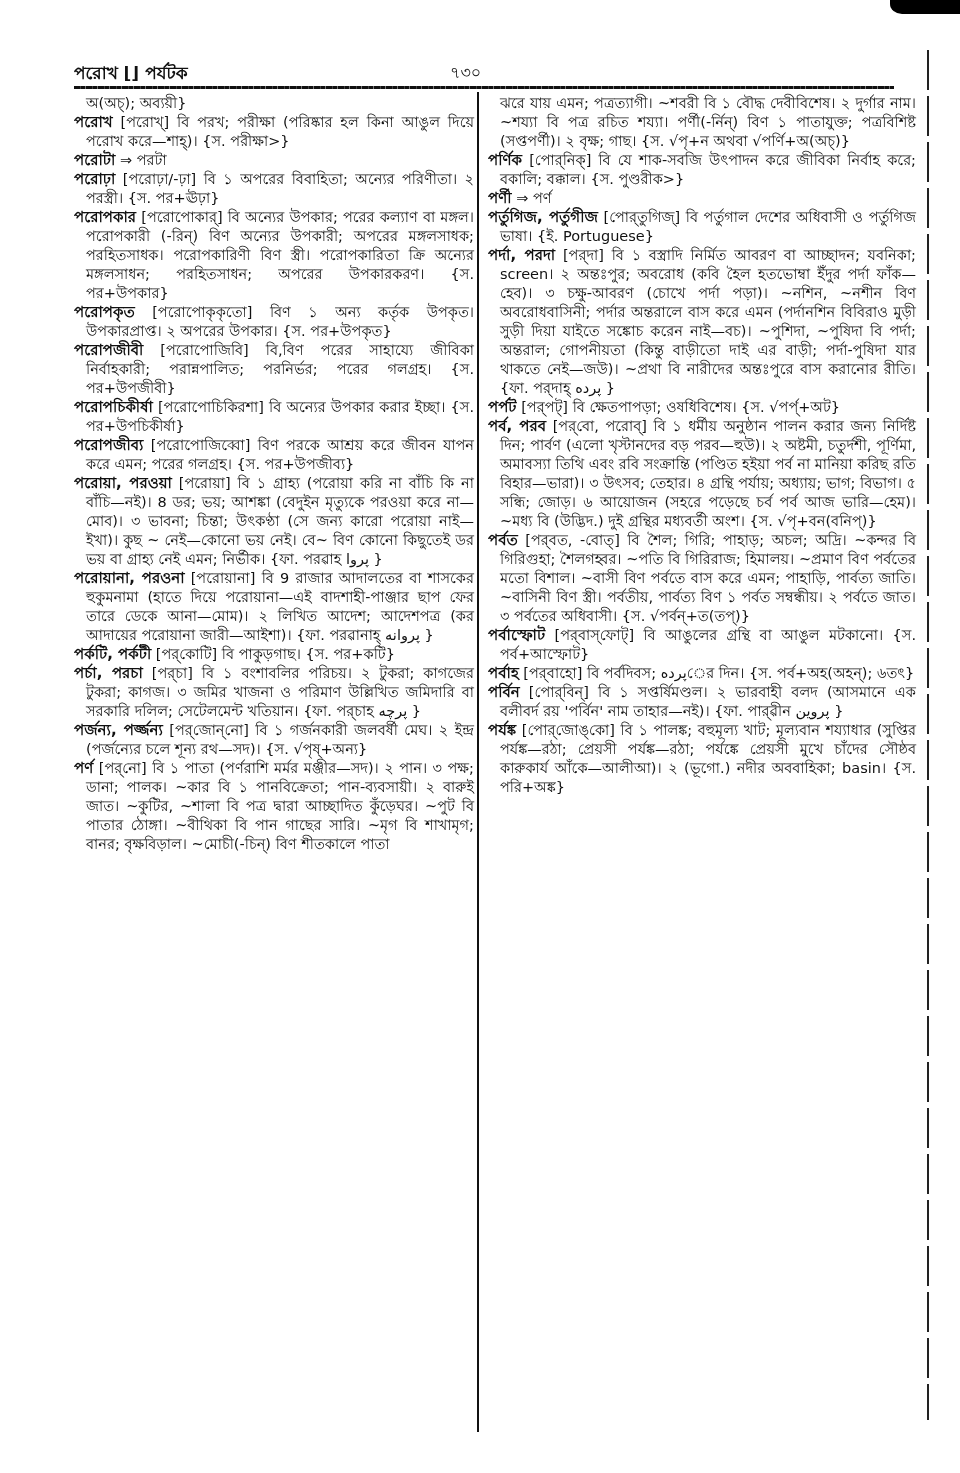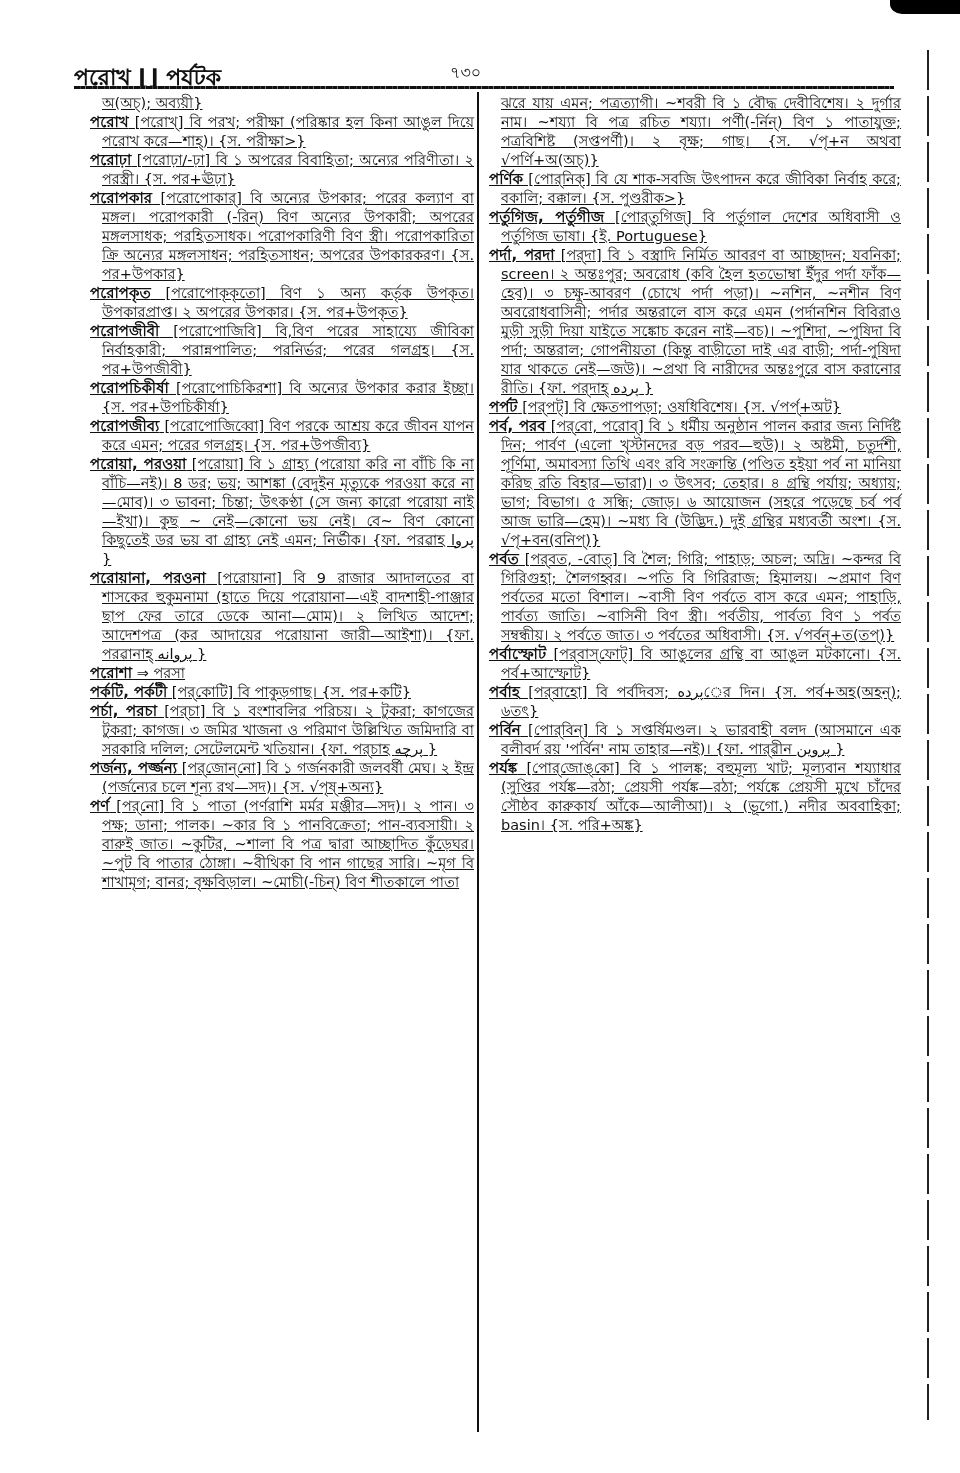--- a/index.html
+++ b/index.html
@@ -8,79 +8,80 @@
     font-family: "DejaVu Sans", sans-serif; color: #111;
   }
   .corner-mark {
     position: absolute; top: 0; right: 0; width: 70px; height: 14px;
     background: #000; border-bottom-left-radius: 12px 10px;
   }
   .header {
     position: absolute; left: 74px; top: 60px; width: 820px; height: 24px;
   }
   .running-head {
-    position: absolute; left: 0; top: 0; font-size: 22px; font-weight: bold;
+    position: absolute; left: 0; top: 0; font-size: 17px; font-weight: bold;
   }
   .page-number {
     position: absolute; left: 376px; top: 0; font-size: 16px; font-family: Liberation Serif, serif;
   }
   .rule {
     position: absolute; left: 74px; top: 86px; width: 820px; height: 3px;
     background: repeating-linear-gradient(90deg, #111 0 6px, #444 6px 7px, #111 7px 11px, #777 11px 12px);
   }
   .column-divider {
     position: absolute; left: 477px; top: 92px; width: 2px; height: 1340px; background: #111;
   }
   .right-edge {
     position: absolute; left: 927px; top: 50px; width: 2px; height: 1370px;
     background: repeating-linear-gradient(180deg, #222 0 40px, transparent 40px 46px);
   }
   .column {
     position: absolute; top: 94px; width: 400px;
     font-size: 14.5px; line-height: 19px; text-align: justify;
   }
   .col-left { left: 74px; }
-  .col-right { left: 473px; width: 428px; }
-  .entry { margin: 0 0 0 16px; padding-left: 12px; text-indent: -12px; text-decoration: underline; }
+  .col-right { left: 488px; width: 428px; }
+  .entry { margin: 0 0 0 0; padding-left: 12px; text-indent: -12px; }
   .entry.cont { text-indent: 0; }
   .hw { font-weight: bold; font-size: 15px; }
 </style>
 </head>
 <body>
 
 <div class="corner-mark"></div>
 
 <div class="header">
   <span class="running-head">পরোখ ⌊⌋ পর্যটক</span>
   <span class="page-number">৭৩০</span>
 </div>
 <div class="rule"></div>
 <div class="column-divider"></div>
 <div class="right-edge"></div>
 
 <div class="column col-left" id="col-left">
     <div class="entry cont"><span>অ(অচ্); অব্যয়ী}</span></div>
     <div class="entry"><span class="hw">পরোখ</span><span> [পরোখ্] বি পরখ; পরীক্ষা (পরিষ্কার হল কিনা আঙুল দিয়ে পরোখ করে—শাহ্)। {স. পরীক্ষা&gt;}</span></div>
+    <div class="entry"><span class="hw">পরোটা</span><span> ⇒ পরটা</span></div>
     <div class="entry"><span class="hw">পরোঢ়া</span><span> [পরোঢ়া/-ঢ়া] বি ১ অপরের বিবাহিতা; অন্যের পরিণীতা। ২ পরস্ত্রী। {স. পর+ঊঢ়া}</span></div>
     <div class="entry"><span class="hw">পরোপকার</span><span> [পরোপোকার্] বি অন্যের উপকার; পরের কল্যাণ বা মঙ্গল। পরোপকারী (-রিন্) বিণ অন্যের উপকারী; অপরের মঙ্গলসাধক; পরহিতসাধক। পরোপকারিণী বিণ স্ত্রী। পরোপকারিতা ক্রি অন্যের মঙ্গলসাধন; পরহিতসাধন; অপরের উপকারকরণ। {স. পর+উপকার}</span></div>
     <div class="entry"><span class="hw">পরোপকৃত</span><span> [পরোপোকৃকৃতো] বিণ ১ অন্য কর্তৃক উপকৃত। উপকারপ্রাপ্ত। ২ অপরের উপকার। {স. পর+উপকৃত}</span></div>
     <div class="entry"><span class="hw">পরোপজীবী</span><span> [পরোপোজিবি] বি,বিণ পরের সাহায্যে জীবিকা নির্বাহকারী; পরান্নপালিত; পরনির্ভর; পরের গলগ্রহ। {স. পর+উপজীবী}</span></div>
     <div class="entry"><span class="hw">পরোপচিকীর্ষা</span><span> [পরোপোচিকিরশা] বি অন্যের উপকার করার ইচ্ছা। {স. পর+উপচিকীর্ষা}</span></div>
     <div class="entry"><span class="hw">পরোপজীব্য</span><span> [পরোপোজিব্বো] বিণ পরকে আশ্রয় করে জীবন যাপন করে এমন; পরের গলগ্রহ। {স. পর+উপজীব্য}</span></div>
     <div class="entry"><span class="hw">পরোয়া, পরওয়া</span><span> [পরোয়া] বি ১ গ্রাহ্য (পরোয়া করি না বাঁচি কি না বাঁচি—নই)। 8 ডর; ভয়; আশঙ্কা (বেদুইন মৃত্যুকে পরওয়া করে না—মোব)। ৩ ভাবনা; চিন্তা; উৎকণ্ঠা (সে জন্য কারো পরোয়া নাই—ইখা)। কুছ ~ নেই—কোনো ভয় নেই। বে~ বিণ কোনো কিছুতেই ডর ভয় বা গ্রাহ্য নেই এমন; নির্ভীক। {ফা. পরৱাহ پروا }</span></div>
     <div class="entry"><span class="hw">পরোয়ানা, পরওনা</span><span> [পরোয়ানা] বি 9 রাজার আদালতের বা শাসকের হুকুমনামা (হাতে দিয়ে পরোয়ানা—এই বাদশাহী-পাঞ্জার ছাপ ফের তারে ডেকে আনা—মোম)। ২ লিখিত আদেশ; আদেশপত্র (কর আদায়ের পরোয়ানা জারী—আইশা)। {ফা. পরৱানাহ্ پروانه }</span></div>
-    <div class="entry"><span class="hw">পরোশা</span><span> ⇒ পরসা</span></div>
     <div class="entry"><span class="hw">পর্কটি, পর্কটী</span><span> [পর্‌কোটি] বি পাকুড়গাছ। {স. পর+কটি}</span></div>
     <div class="entry"><span class="hw">পর্চা, পরচা</span><span> [পর্‌চা] বি ১ বংশাবলির পরিচয়। ২ টুকরা; কাগজের টুকরা; কাগজ। ৩ জমির খাজনা ও পরিমাণ উল্লিখিত জমিদারি বা সরকারি দলিল; সেটেলমেন্ট খতিয়ান। {ফা. পর্‌চাহ پرچه }</span></div>
     <div class="entry"><span class="hw">পর্জন্য, পর্জ্জন্য</span><span> [পর্‌জোন্‌নো] বি ১ গর্জনকারী জলবর্ষী মেঘ। ২ ইন্দ্র (পর্জন্যের চলে শূন্য রথ—সদ)। {স. √পৃষ্+অন্য}</span></div>
     <div class="entry"><span class="hw">পর্ণ</span><span> [পর্‌নো] বি ১ পাতা (পর্ণরাশি মর্মর মঞ্জীর—সদ)। ২ পান। ৩ পক্ষ; ডানা; পালক। ~কার বি ১ পানবিক্রেতা; পান-ব্যবসায়ী। ২ বারুই জাত। ~কুটির, ~শালা বি পত্র দ্বারা আচ্ছাদিত কুঁড়েঘর। ~পুট বি পাতার ঠোঙ্গা। ~বীথিকা বি পান গাছের সারি। ~মৃগ বি শাখামৃগ; বানর; বৃক্ষবিড়াল। ~মোচী(-চিন্) বিণ শীতকালে পাতা</span></div>
   </div>
 <div class="column col-right" id="col-right">
     <div class="entry cont"><span>ঝরে যায় এমন; পত্রত্যাগী। ~শবরী বি ১ বৌদ্ধ দেবীবিশেষ। ২ দুর্গার নাম। ~শয্যা বি পত্র রচিত শয্যা। পর্ণী(-র্নিন্) বিণ ১ পাতাযুক্ত; পত্রবিশিষ্ট (সপ্তপর্ণী)। ২ বৃক্ষ; গাছ। {স. √পৃ+ন অথবা √পর্ণি+অ(অচ্)}</span></div>
     <div class="entry"><span class="hw">পর্ণিক</span><span> [পোর্‌নিক্] বি যে শাক-সবজি উৎপাদন করে জীবিকা নির্বাহ করে; বকালি; বক্কাল। {স. পুণ্ডরীক&gt;}</span></div>
+    <div class="entry"><span class="hw">পর্ণী</span><span> ⇒ পর্ণ</span></div>
     <div class="entry"><span class="hw">পর্তুগিজ, পর্তুগীজ</span><span> [পোর্‌তুগিজ্] বি পর্তুগাল দেশের অধিবাসী ও পর্তুগিজ ভাষা। {ই. Portuguese}</span></div>
     <div class="entry"><span class="hw">পর্দা, পরদা</span><span> [পর্‌দা] বি ১ বস্ত্রাদি নির্মিত আবরণ বা আচ্ছাদন; যবনিকা; screen। ২ অন্তঃপুর; অবরোধ (কবি হৈল হতভোম্বা ইঁদুর পর্দা ফাঁক—হেব)। ৩ চক্ষু-আবরণ (চোখে পর্দা পড়া)। ~নশিন, ~নশীন বিণ অবরোধবাসিনী; পর্দার অন্তরালে বাস করে এমন (পর্দানশিন বিবিরাও মুড়ী সুড়ী দিয়া যাইতে সঙ্কোচ করেন নাই—বচ)। ~পুশিদা, ~পুষিদা বি পর্দা; অন্তরাল; গোপনীয়তা (কিন্তু বাড়ীতো দাই এর বাড়ী; পর্দা-পুষিদা যার থাকতে নেই—জউ)। ~প্রথা বি নারীদের অন্তঃপুরে বাস করানোর রীতি। {ফা. পর্‌দাহ্ پرده }</span></div>
     <div class="entry"><span class="hw">পর্পট</span><span> [পর্‌পট্] বি ক্ষেতপাপড়া; ওষধিবিশেষ। {স. √পর্প্+অট}</span></div>
     <div class="entry"><span class="hw">পর্ব, পরব</span><span> [পর্‌বো, পরোব্] বি ১ ধর্মীয় অনুষ্ঠান পালন করার জন্য নির্দিষ্ট দিন; পার্বণ (এলো খৃস্টানদের বড় পরব—হুউ)। ২ অষ্টমী, চতুর্দশী, পূর্ণিমা, অমাবস্যা তিথি এবং রবি সংক্রান্তি (পণ্ডিত হইয়া পর্ব না মানিয়া করিছ রতি বিহার—ভারা)। ৩ উৎসব; তেহার। ৪ গ্রন্থি পর্যায়; অধ্যায়; ভাগ; বিভাগ। ৫ সন্ধি; জোড়। ৬ আয়োজন (সহরে পড়েছে চর্ব পর্ব আজ ভারি—হেম)। ~মধ্য বি (উদ্ভিদ.) দুই গ্রন্থির মধ্যবর্তী অংশ। {স. √পৃ+বন(বনিপ্)}</span></div>
     <div class="entry"><span class="hw">পর্বত</span><span> [পর্‌বত, -বোত্] বি শৈল; গিরি; পাহাড়; অচল; অদ্রি। ~কন্দর বি গিরিগুহা; শৈলগহ্বর। ~পতি বি গিরিরাজ; হিমালয়। ~প্রমাণ বিণ পর্বতের মতো বিশাল। ~বাসী বিণ পর্বতে বাস করে এমন; পাহাড়ি, পার্বত্য জাতি। ~বাসিনী বিণ স্ত্রী। পর্বতীয়, পার্বত্য বিণ ১ পর্বত সম্বন্ধীয়। ২ পর্বতে জাত। ৩ পর্বতের অধিবাসী। {স. √পর্বন্+ত(তপ্)}</span></div>
     <div class="entry"><span class="hw">পর্বাস্ফোট</span><span> [পর্‌বাস্‌ফোট্] বি আঙুলের গ্রন্থি বা আঙুল মটকানো। {স. পর্ব+আস্ফোট}</span></div>
     <div class="entry"><span class="hw">পর্বাহ</span><span> [পর্‌বাহো] বি পর্বদিবস; پردهের দিন। {স. পর্ব+অহ(অহন্); ৬তৎ}</span></div>
     <div class="entry"><span class="hw">পর্বিন</span><span> [পোর্‌বিন্] বি ১ সপ্তর্ষিমণ্ডল। ২ ভারবাহী বলদ (আসমানে এক বলীবর্দ রয় 'পর্বিন' নাম তাহার—নই)। {ফা. পার্‌ৱীন پروين }</span></div>
     <div class="entry"><span class="hw">পর্যঙ্ক</span><span> [পোর্‌জোঙ্‌কো] বি ১ পালঙ্ক; বহুমূল্য খাট; মূল্যবান শয্যাধার (সুপ্তির পর্যঙ্ক—রঠা; প্রেয়সী পর্যঙ্ক—রঠা; পর্যঙ্কে প্রেয়সী মুখে চাঁদের সৌষ্ঠব কারুকার্য আঁকে—আলীআ)। ২ (ভূগো.) নদীর অববাহিকা; basin। {স. পরি+অঙ্ক}</span></div>
   </div>

